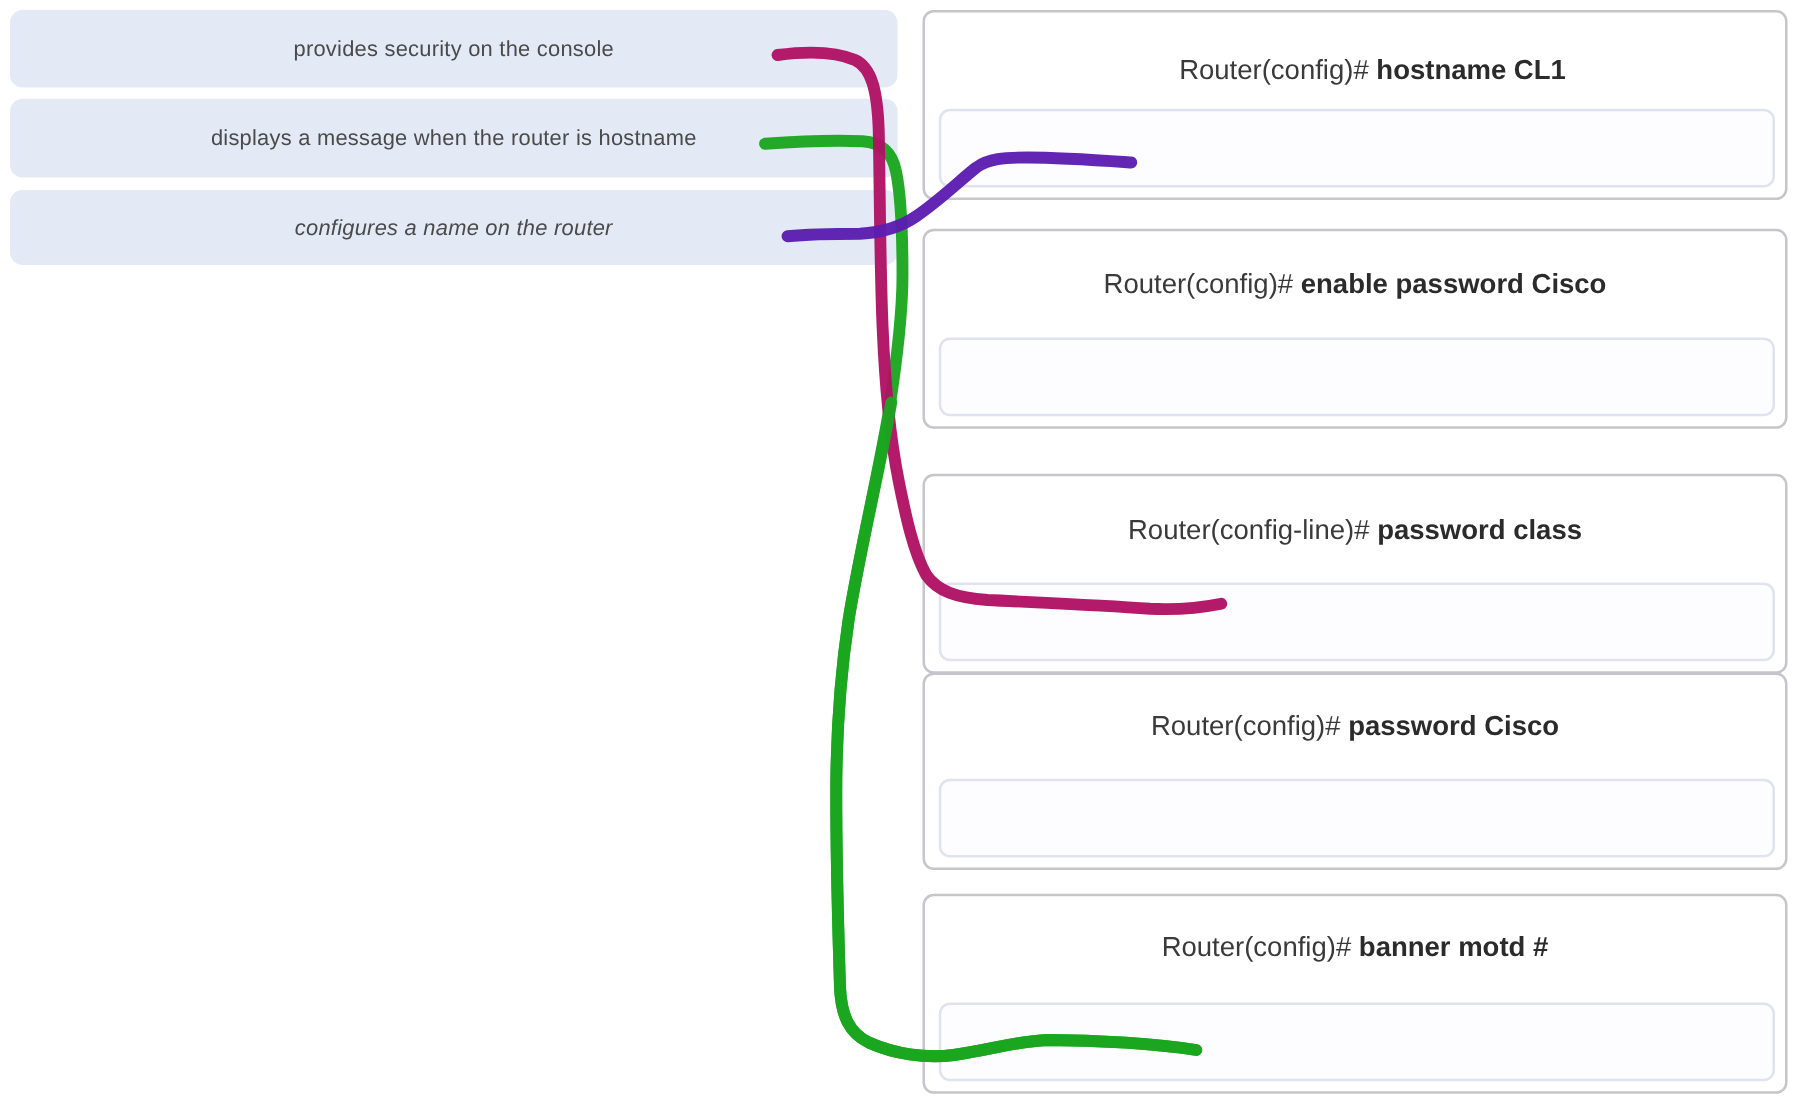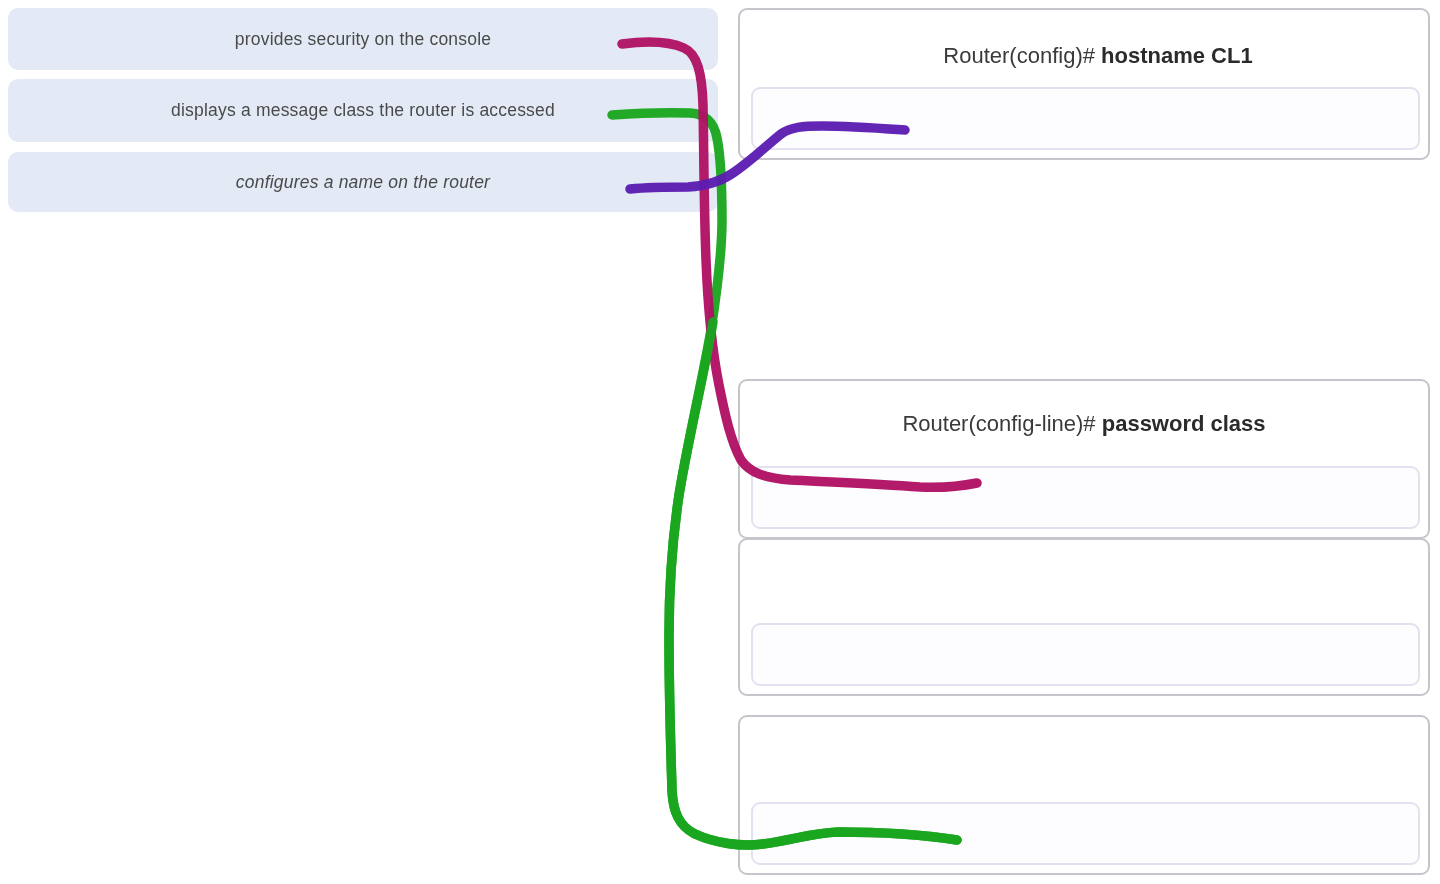--- a/index.html
+++ b/index.html
@@ -93,42 +93,48 @@
 </style>
 </head>
 <body>
 
 <div class="stage">
 
   <div class="desc-box" id="desc-1">
     <span>provides security on the console</span>
   </div>
   <div class="desc-box" id="desc-2">
-    <span>displays a message class the router is accessed</span>
+    <span>displays a message when the router is hostname</span>
   </div>
   <div class="desc-box" id="desc-3">
     <span>configures a name on the router</span>
   </div>
 
   <div class="cmd-box" id="cmd-1">
     <div class="cmd-title"><span>Router(config)# </span><span class="cmd-bold">hostname CL1</span></div>
     <div class="drop-zone"></div>
   </div>
 
+  <div class="cmd-box" id="cmd-2">
+    <div class="cmd-title"><span>Router(config)# </span><span class="cmd-bold">enable password Cisco</span></div>
+    <div class="drop-zone"></div>
+  </div>
 
   <div class="cmd-box" id="cmd-3">
     <div class="cmd-title"><span>Router(config-line)# </span><span class="cmd-bold">password class</span></div>
     <div class="drop-zone"></div>
   </div>
 
   <div class="cmd-box" id="cmd-4">
+    <div class="cmd-title"><span>Router(config)# </span><span class="cmd-bold">password Cisco</span></div>
     <div class="drop-zone"></div>
   </div>
 
   <div class="cmd-box" id="cmd-5">
+    <div class="cmd-title"><span>Router(config)# </span><span class="cmd-bold">banner motd #</span></div>
     <div class="drop-zone"></div>
   </div>
 
   <svg class="overlay" width="1440" height="884" viewBox="0 0 1440 884">
 
     <path class="ink" d="M 612 115
              C 640 113, 665 112, 690 113
              C 706 114, 714 122, 717 138
              C 721 158, 722 190, 722 220
              C 722 250, 718 285, 711 330

